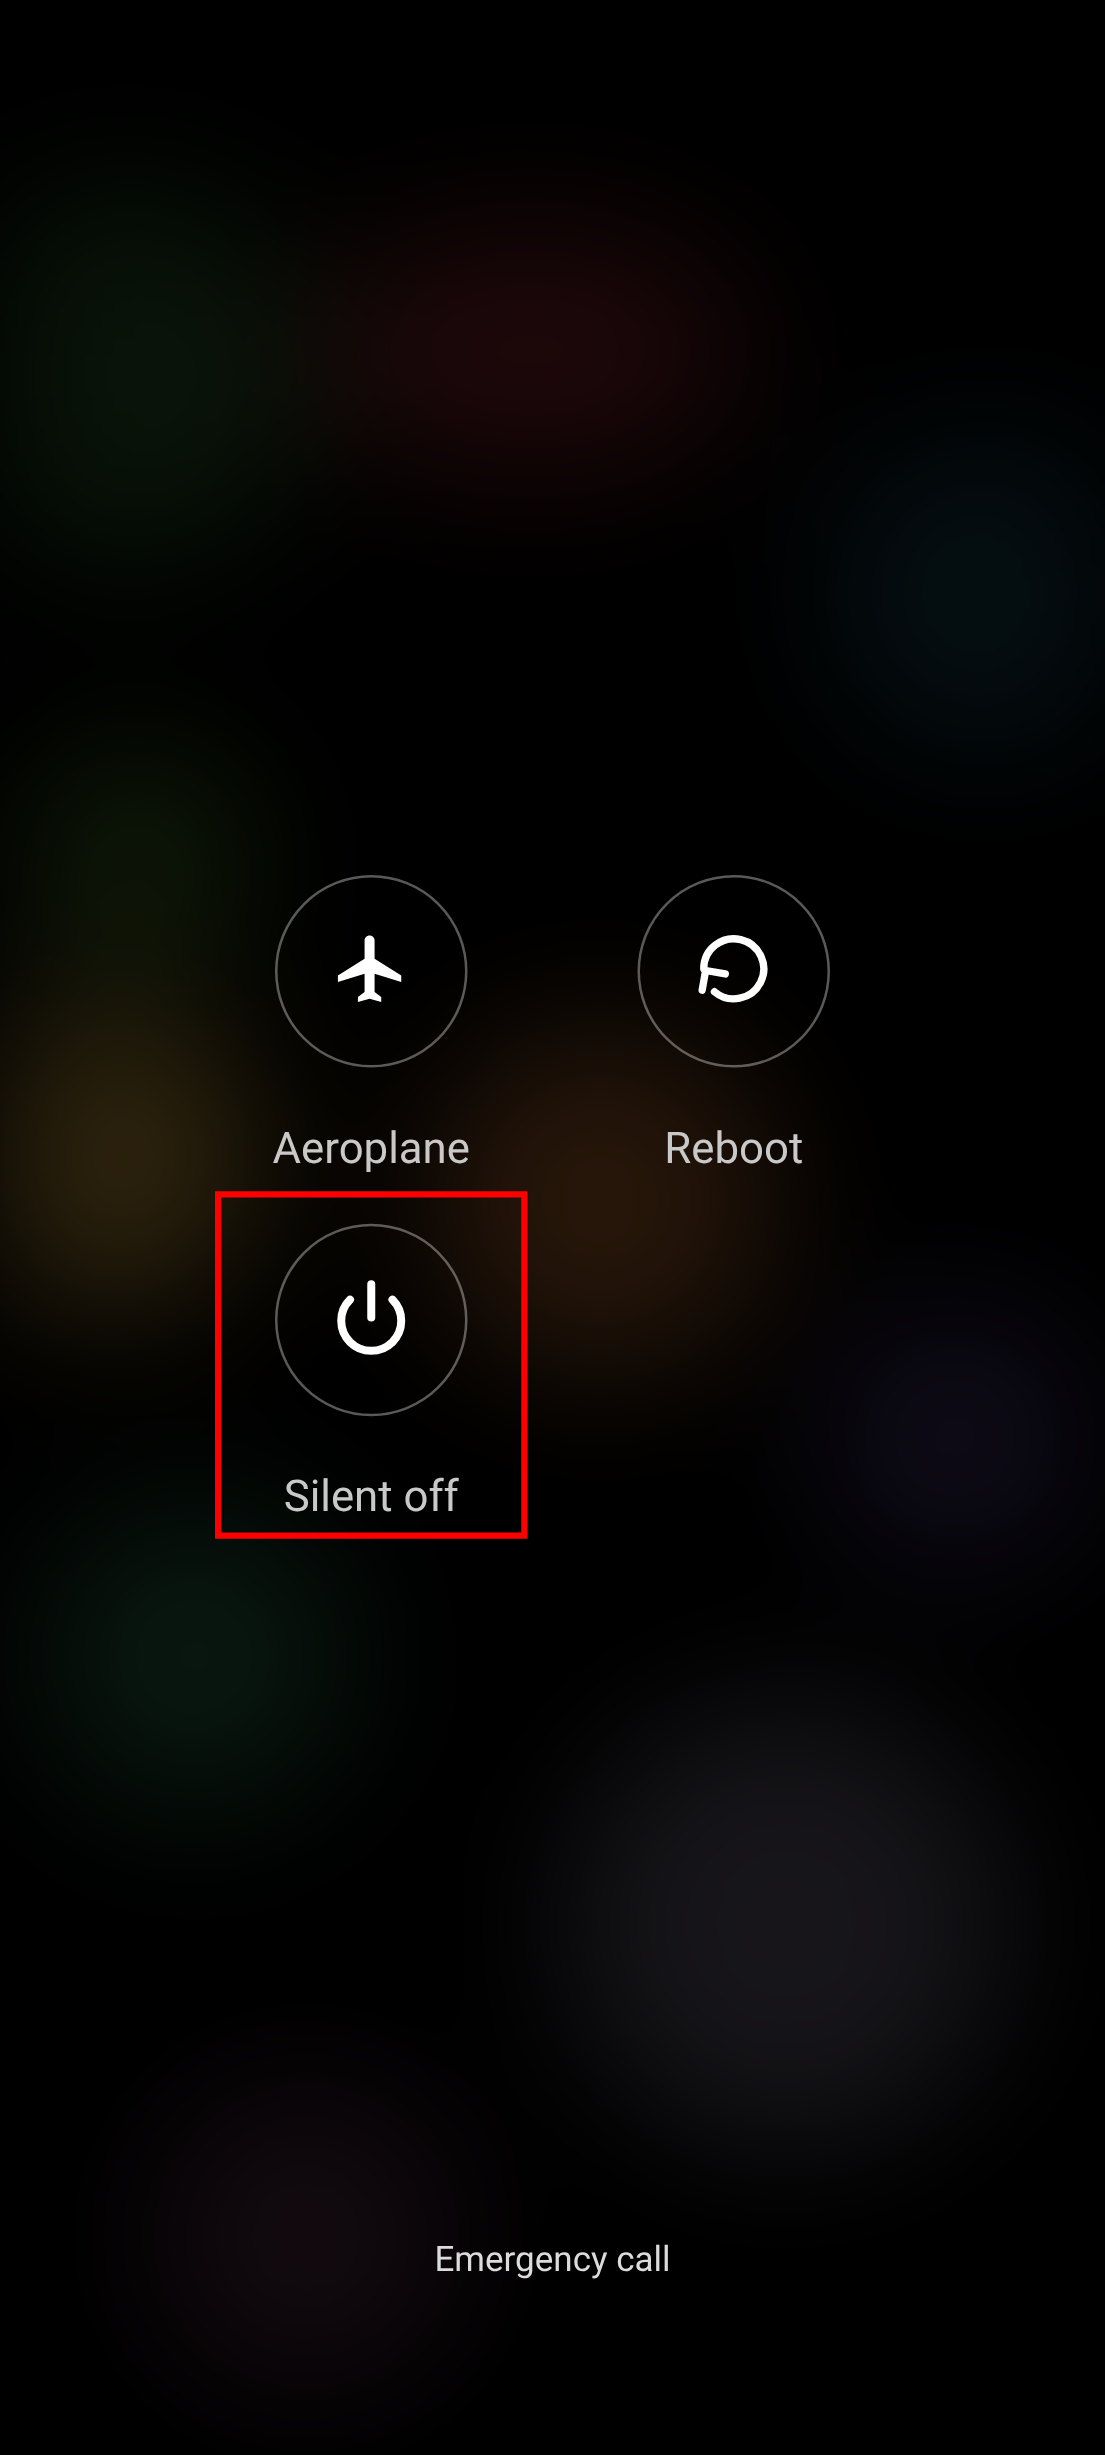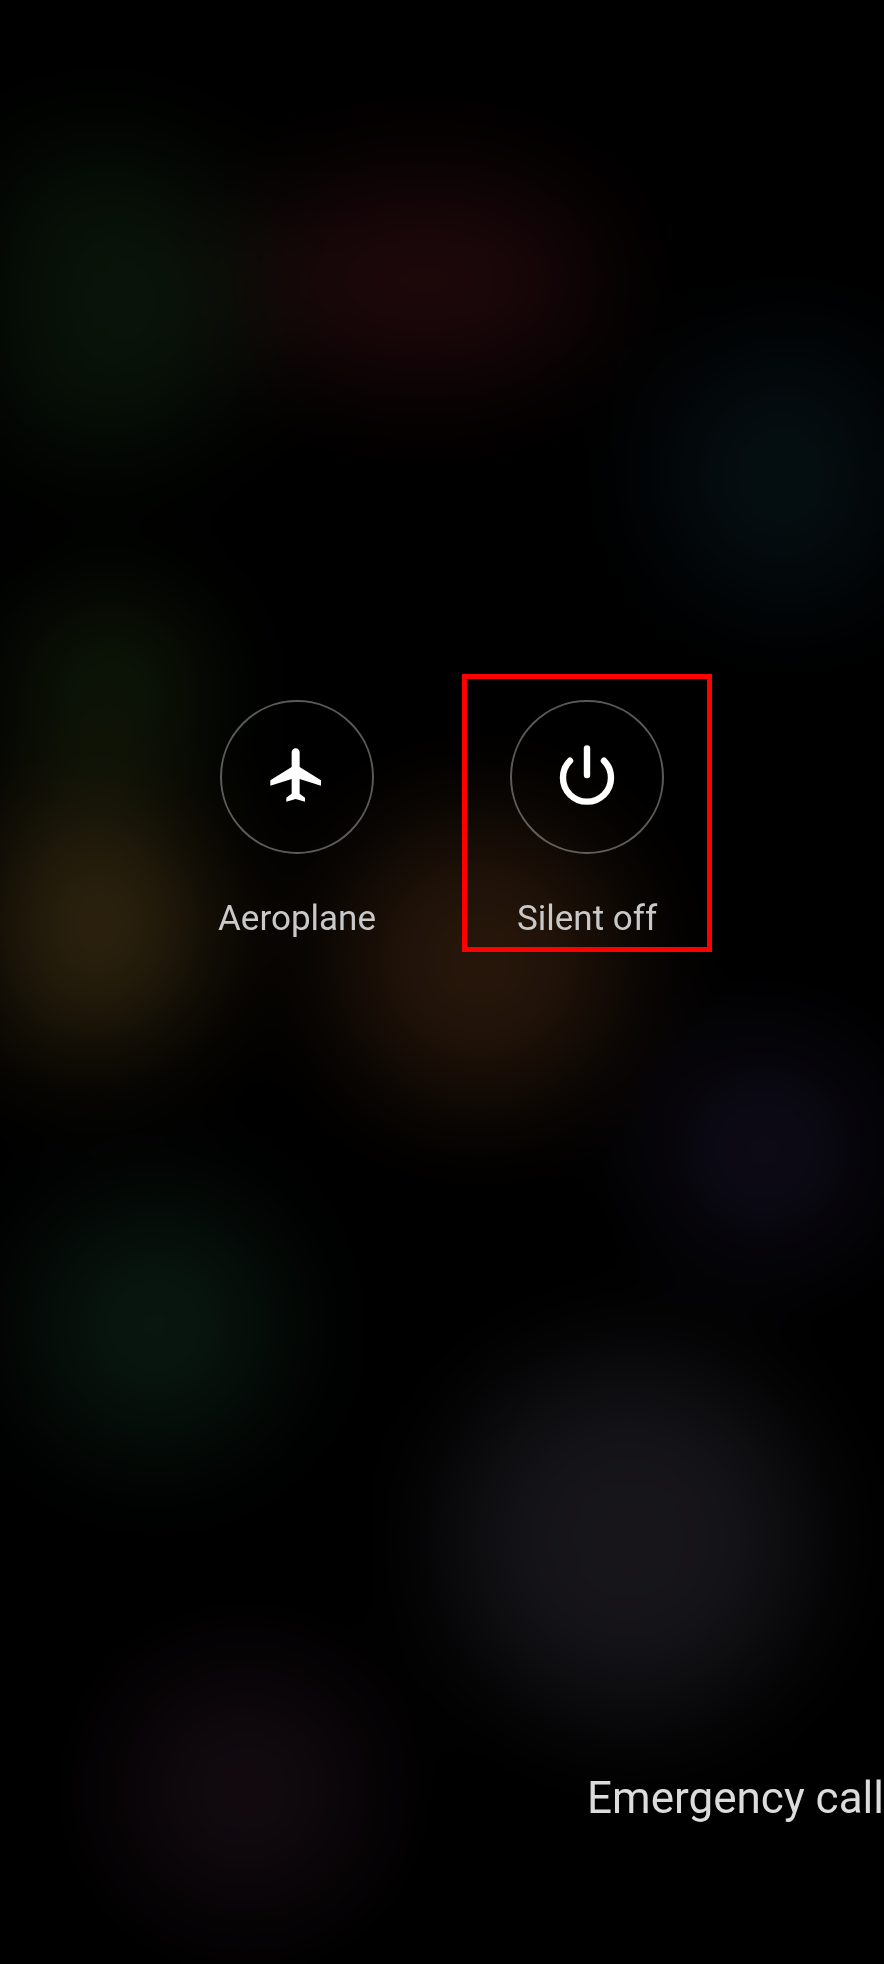--- a/index.html
+++ b/index.html
@@ -90,23 +90,23 @@
       width: 250px;
       height: 278px;
       border: 5px solid #ff0000;
       box-sizing: border-box;
       pointer-events: none;
     }
     .emergency {
       position: absolute;
       bottom: 140px;
       width: 100%;
-      text-align: right;
+      text-align: center;
       color: #dcdcdc;
-      font-size: 44px;
+      font-size: 28px;
       font-weight: 400;
       cursor: pointer;
     }
     .icon-svg { width: 64px; height: 64px; }
     .icon-svg-large { width: 72px; height: 72px; }
   </style>
 </head>
 <body>
 
 <div class="blurred-bg">
@@ -131,20 +131,31 @@
         <span>
           <svg class="icon-svg" viewBox="0 0 24 24" fill="#ffffff">
             <path d="M21 16v-2l-8-5V3.5c0-.83-.67-1.5-1.5-1.5S10 2.67 10 3.5V9l-8 5v2l8-2.5V19l-2 1.5V22l3.5-1 3.5 1v-1.5L13 19v-5.5l8 2.5z"></path>
           </svg>
         </span>
       </div>
       <div class="option-label">Aeroplane</div>
     </div>
 
 
+    <div class="option">
+      <div class="circle">
+        <span>
+          <svg class="icon-svg" viewBox="0 0 24 24" fill="none" stroke="#ffffff" stroke-width="2.2" stroke-linecap="round" stroke-linejoin="round">
+            <path d="M3 12a9 9 0 1 1 3.2 6.9"></path>
+            <polyline points="3 19 3 13 9 13" transform="rotate(10 6 16)"></polyline>
+          </svg>
+        </span>
+      </div>
+      <div class="option-label">Reboot</div>
+    </div>
 
     <div class="option">
       <div class="highlight-box"></div>
       <div class="circle">
         <span>
           <svg class="icon-svg" viewBox="0 0 24 24" fill="none" stroke="#ffffff" stroke-width="2.4" stroke-linecap="round" stroke-linejoin="round">
             <path d="M18.36 6.64a9 9 0 1 1-12.73 0"></path>
             <line x1="12" y1="2" x2="12" y2="12"></line>
           </svg>
         </span>

